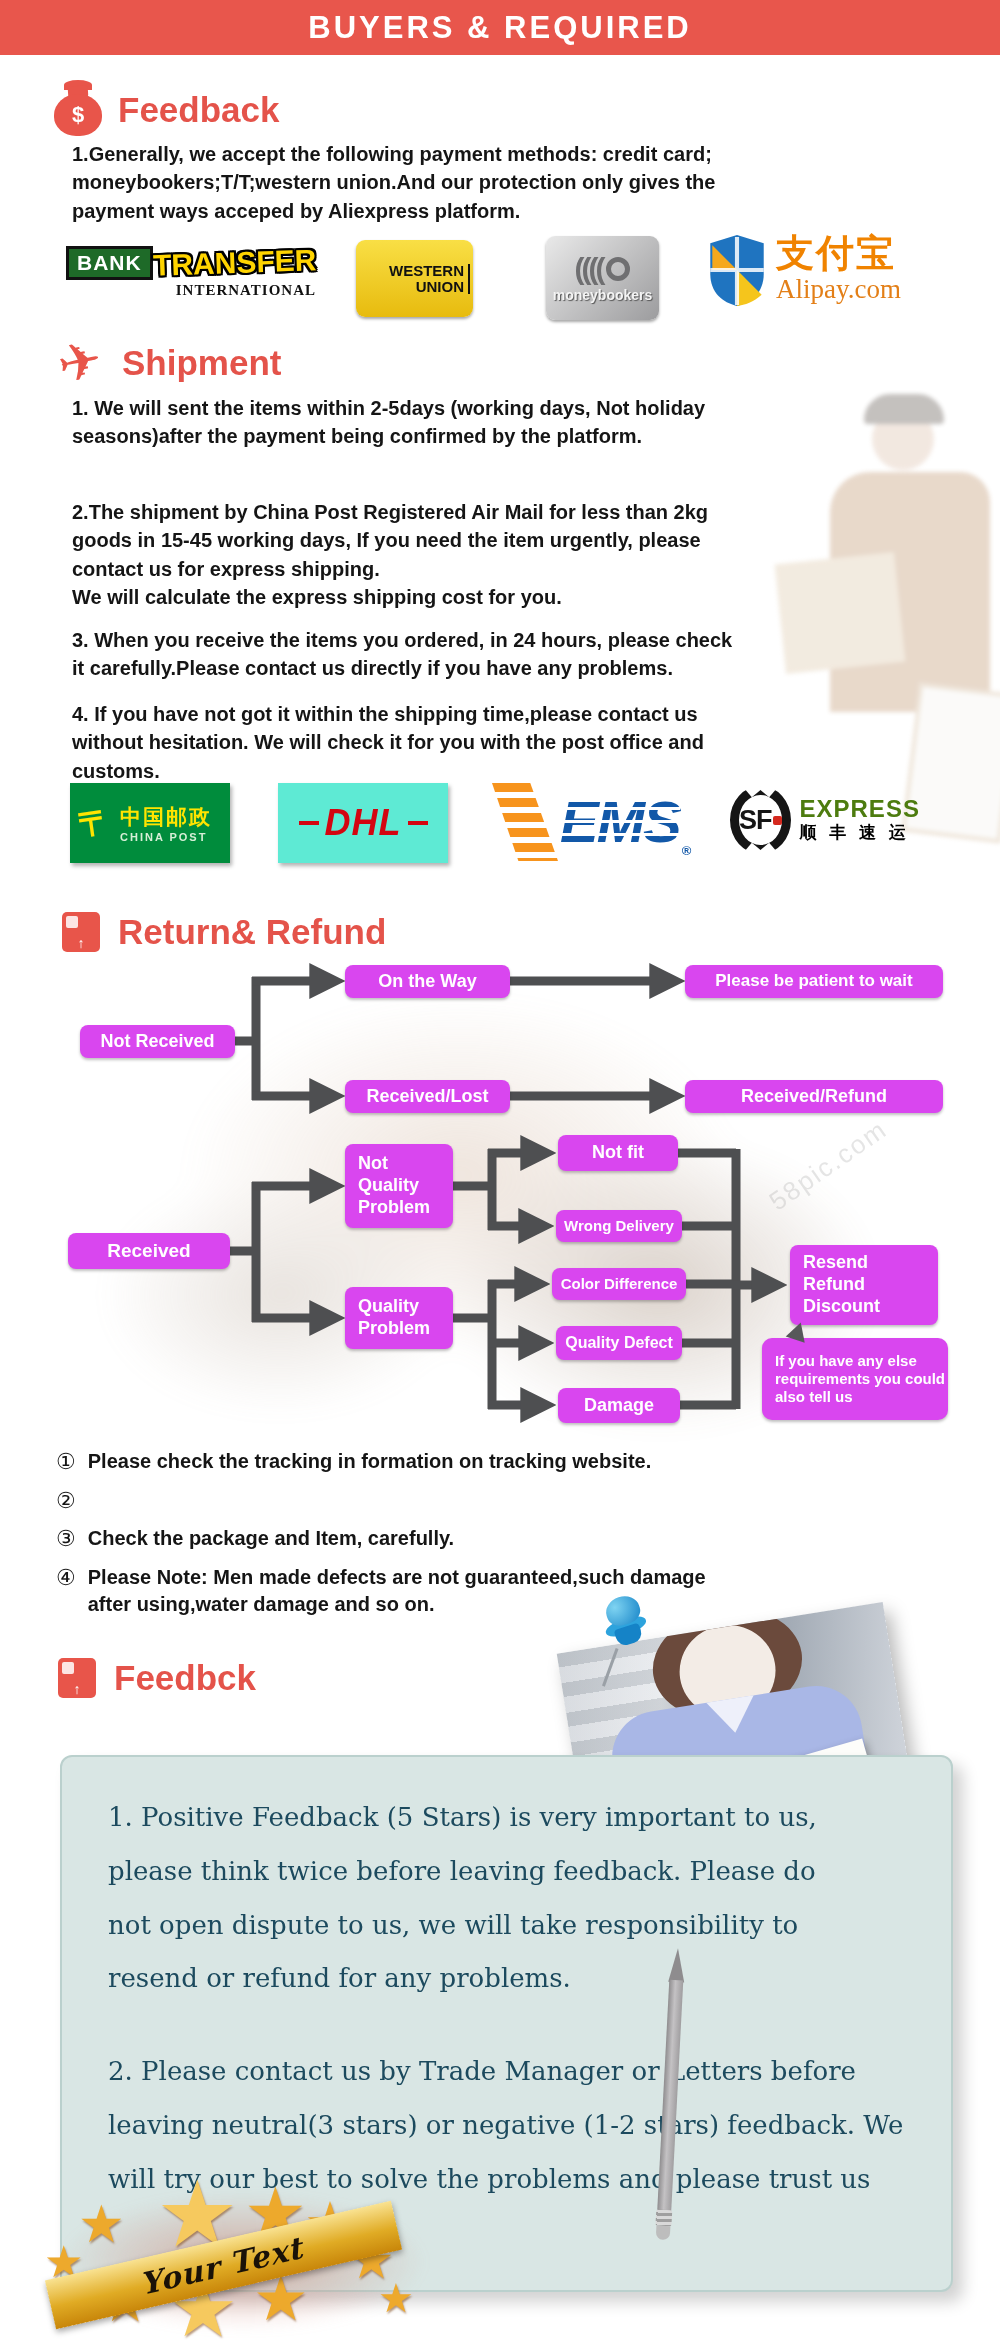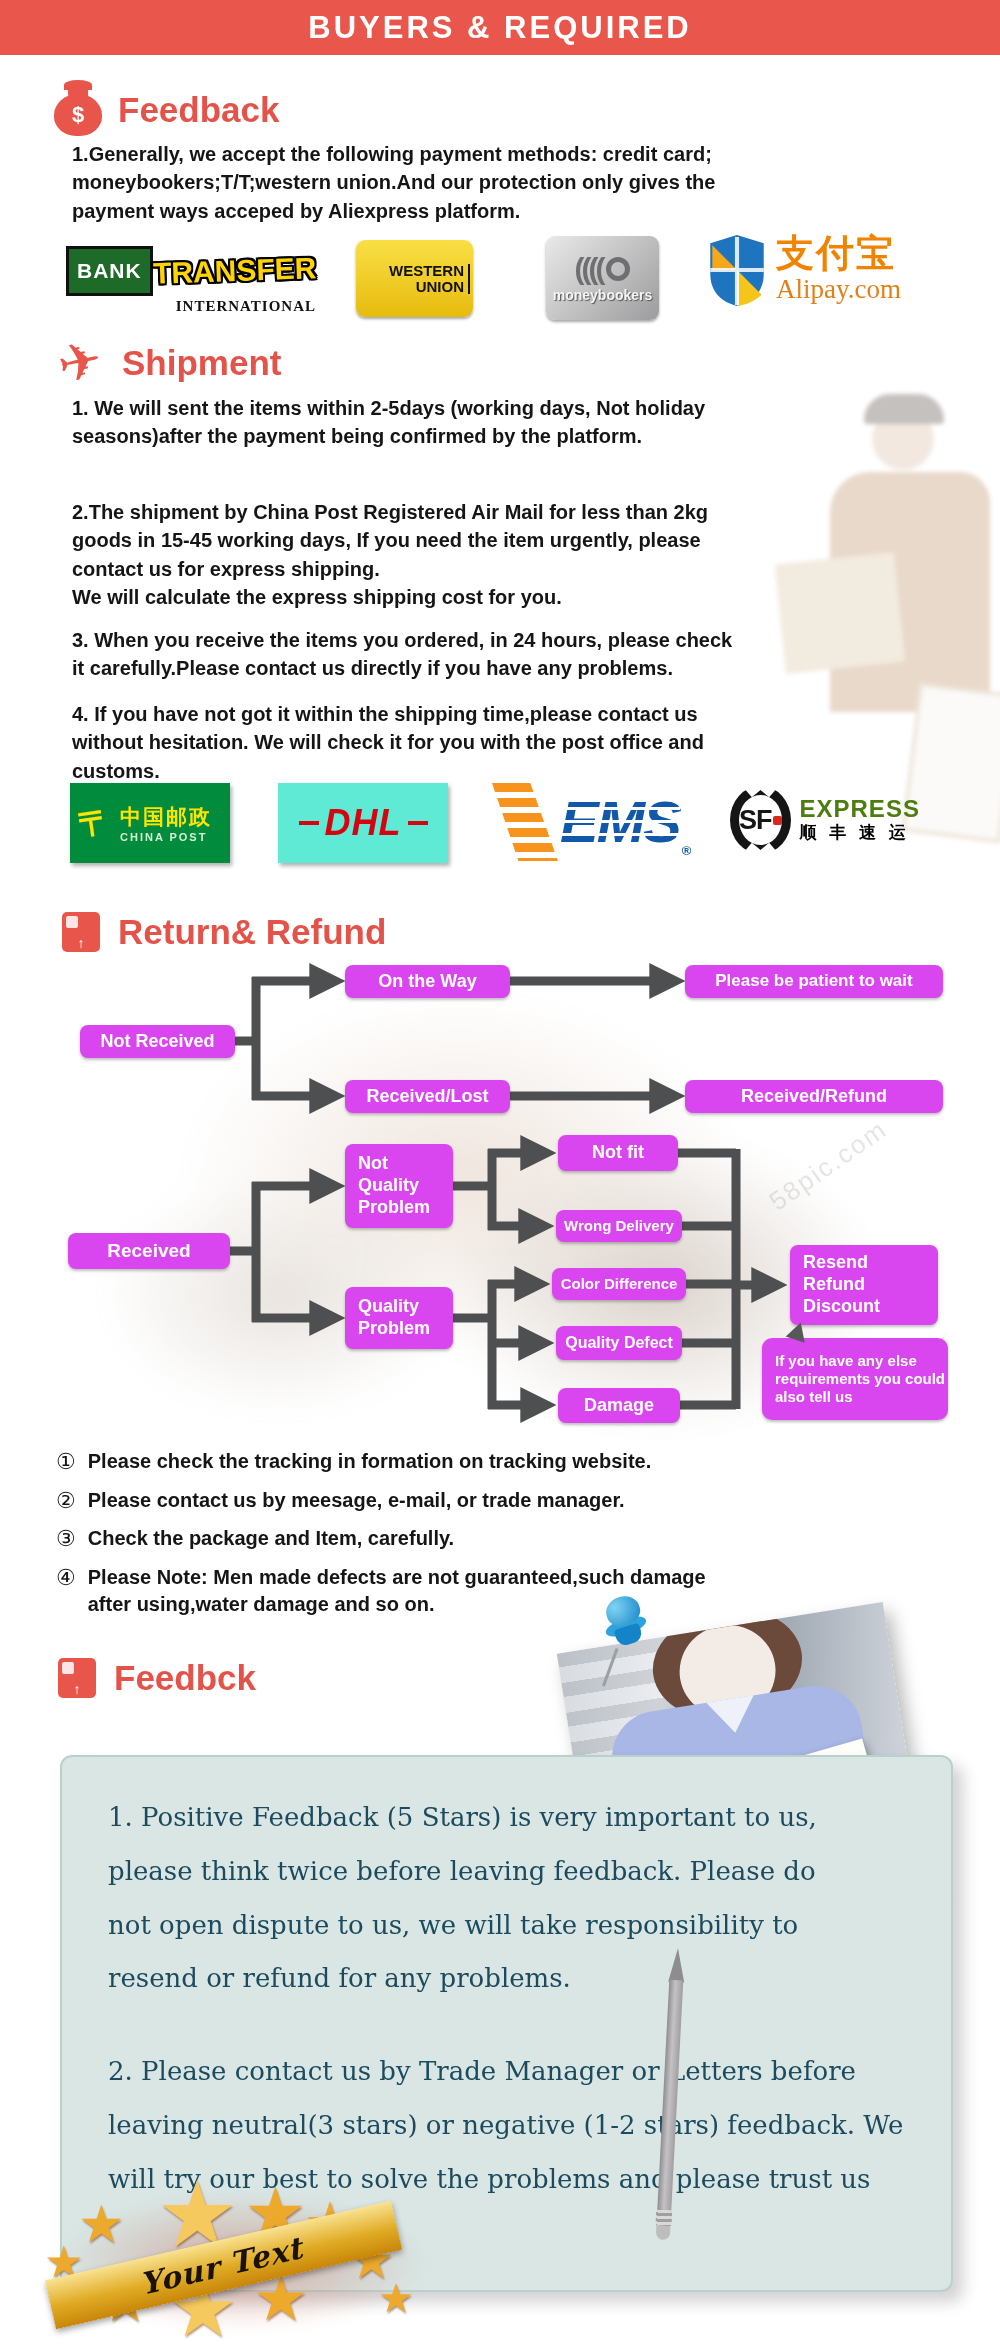--- a/index.html
+++ b/index.html
@@ -29,21 +29,21 @@
     color:#fff; font-size:14px; font-weight:bold; }
 
   
   .para { position:absolute; color:#151515; font-size:20px; font-weight:bold; line-height:1.42;
     white-space:pre-line; }
 
   
   .bank-logo { position:absolute; left:66px; top:246px; width:250px; height:64px; }
   .bank-row { display:flex; align-items:center; }
   .bank-box { background:#1e6a28; border:3px solid #111; color:#fff; font-weight:bold; font-size:21px;
-    padding:10px 8px; letter-spacing:1px; }
+    padding:2px 8px; letter-spacing:1px; }
   .transfer-word { font-size:30px; font-weight:bold; color:#ffd400; letter-spacing:0px; transform:rotate(-2deg);
     text-shadow:2px 2px 0 #000,-2px 2px 0 #000,2px -2px 0 #000,-2px -2px 0 #000,2px 0 0 #000,-2px 0 0 #000,0 2px 0 #000,0 -2px 0 #000; }
   .bank-intl { font-family:"Liberation Serif", serif; font-weight:bold; font-size:15px; letter-spacing:1px;
     color:#111; text-align:right; margin-top:2px; }
 
   .wu-logo { position:absolute; left:356px; top:240px; width:117px; height:77px; border-radius:9px;
     background:linear-gradient(180deg,#f9df45,#e7bb0e); box-shadow:0 2px 3px rgba(0,0,0,.35);
     display:flex; align-items:center; justify-content:center; }
   .wu-text { color:#111; font-weight:bold; font-size:15px; line-height:1.05; text-align:right; }
   .wu-bars { color:#111; font-weight:bold; font-size:15px; margin-left:4px; border-left:2px solid #111; padding-left:3px; height:30px; }
@@ -365,21 +365,20 @@
     <div class="flow-box fb-bubble left">If you have any else requirements you could also tell us</div>
   </div>
 
   <div class="notes">
     <div class="note-row">
       <span class="note-num">①</span>
       <span class="note-text">Please check the tracking in formation on tracking website.</span>
     </div>
     <div class="note-row">
       <span class="note-num">②</span>
-      <span class="note-text">Please contact us by meesage, e-mail, or trade manager.</span>
     </div>
     <div class="note-row">
       <span class="note-num">③</span>
       <span class="note-text">Check the package and Item, carefully.</span>
     </div>
     <div class="note-row">
       <span class="note-num">④</span>
       <span class="note-text">Please Note: Men made defects  are not guaranteed,such damage
 after using,water damage and so on.</span>
     </div>

